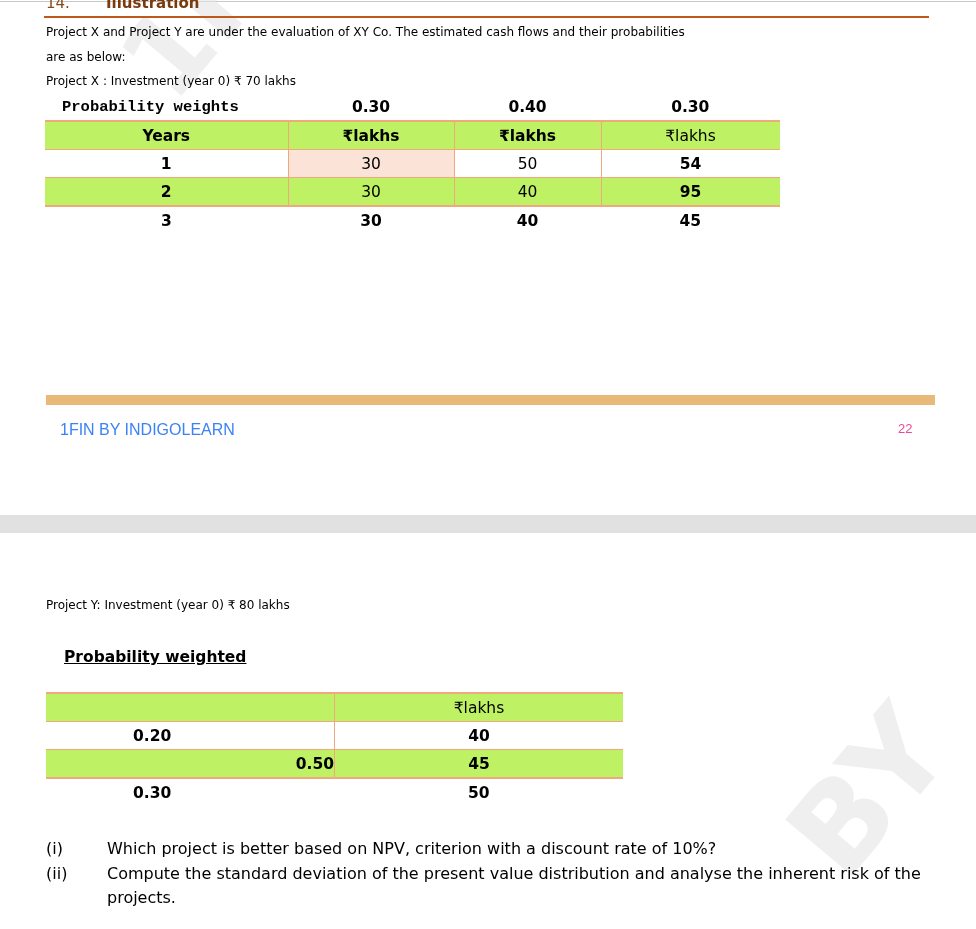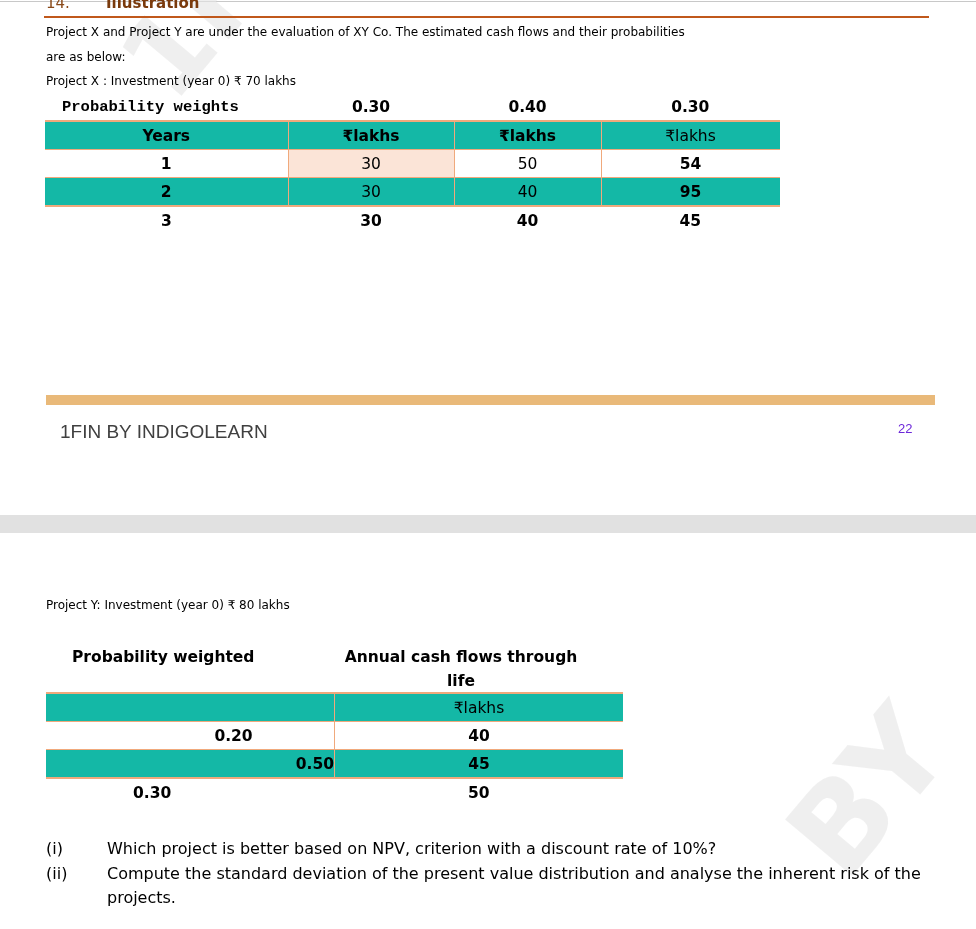--- a/index.html
+++ b/index.html
@@ -16,29 +16,29 @@
   .heading-rule { position:absolute; left:44px; top:16px; width:885px; height:2px; background:#c0581b; }
   .txt { position:absolute; font-size:12px; line-height:24px; letter-spacing:0; }
   table { border-collapse:collapse; position:absolute; font-size:15.5px; }
   td { padding:0; text-align:center; height:27px; }
   .tx td.c0 { width:226px; }
   .tx td.c1 { width:165px; }
   .tx td.c2 { width:146px; }
   .tx td.c3 { width:178px; }
   .tx tr.hdr td { font-weight:bold; height:26px; }
   .tx tr.hdr td.c0 { text-align:left; padding-left:17px;font-family:Liberation Mono, monospace; }
-  .shaded td { background:#14b8a6; }
+  .shaded td { background:#bef264; }
   .tx tr.r1 td { border-top:2px solid #f0a97c; }
   .vline { border-right:1px solid #f0a97c; }
   .hline td { border-top:1px solid #f0a97c; }
   .botline td { border-bottom:2px solid #f0a97c; }
   .bold { font-weight:bold; }
   .orange-bar { position:absolute; left:46px; top:395px; width:889px; height:10px; background:#e9b979; }
-  .footer-left { position:absolute; left:60px; top:421px; font-size:19px; color:#404040; font-family:"Liberation Sans", sans-serif; }
-  .footer-right { position:absolute; left:898px; top:421px; font-size:13px; color:#6d28d9; font-family:"Liberation Sans", sans-serif; }
+  .footer-left { position:absolute; left:60px; top:421px; font-size:16px; color:#3b82f6; font-family:"Liberation Sans", sans-serif; }
+  .footer-right { position:absolute; left:898px; top:421px; font-size:13px; color:#ec4899; font-family:"Liberation Sans", sans-serif; }
   .ty td.c0 { width:288px; }
   .ty td.c1 { width:288px; }
   .watermark { position:absolute; color:#e6e6e6; font-family:"DejaVu Sans", sans-serif; font-weight:bold; pointer-events:none; }
   .q-row { position:absolute; left:46px; font-size:16px; line-height:24px; }
   .q-row .lbl { position:absolute; left:0; width:60px; }
   .q-row .qt { position:absolute; left:61px; width:830px; }
 </style>
 </head>
 <body>
 
@@ -96,31 +96,30 @@
   <div class="footer-right">22</div>
 </div>
 
 <div class="gap"></div>
 
 <div class="page page2">
   <div class="watermark" style="left:760px;top:280px;font-size:120px;transform:rotate(-50deg);transform-origin:left top;opacity:0.6;">BY</div>
 
   <div class="txt" style="left:46px;top:60px;">Project Y: Investment (year 0) ₹ 80 lakhs</div>
 
-  <div class="txt" style="left:72px;top:112px;font-weight:bold;font-size:15.5px;">Probability weighted</div>
-  <div class="txt" style="left:338px;top:112px;width:246px;text-align:center;font-weight:bold;font-size:15.5px;line-height:24px;">Annual cash flows through life</div>
+  <div class="txt" style="left:64px;top:112px;font-weight:bold;font-size:15.5px;text-decoration:underline;">Probability weighted</div>
 
   <table class="ty" style="left:46px;top:159px;">
     <tbody>
         <tr class="shaded" style="border-top:2px solid #f0a97c;">
       <td class="c0 vline"></td>
       <td class="c1">₹lakhs</td>
     </tr>
     <tr class="hline">
-      <td class="c0 vline bold" style="text-align:center;padding-left:87px;width:201px;">0.20</td>
+      <td class="c0 vline bold" style="text-align:left;padding-left:87px;width:201px;">0.20</td>
       <td class="c1 bold">40</td>
     </tr>
     <tr class="hline shaded botline">
       <td class="c0 vline bold" style="text-align:right;padding-left:87px;width:201px;">0.50</td>
       <td class="c1 bold">45</td>
     </tr>
     <tr>
       <td class="c0 bold" style="text-align:left;padding-left:87px;width:201px;">0.30</td>
       <td class="c1 bold">50</td>
     </tr>

